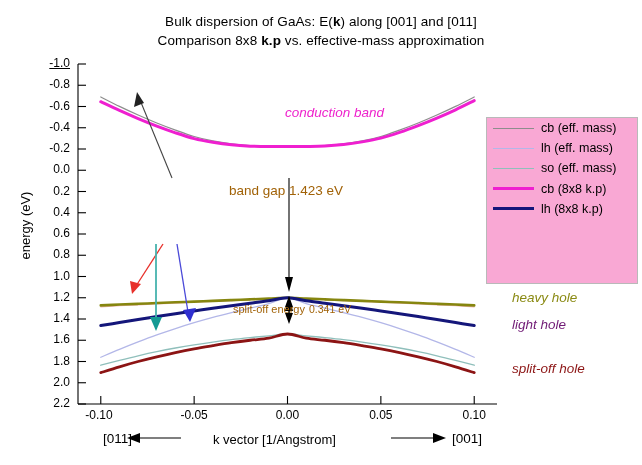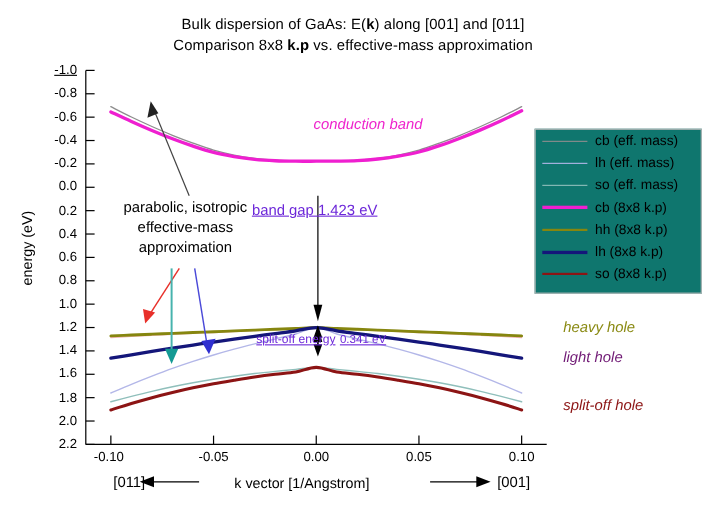--- a/index.html
+++ b/index.html
@@ -20,36 +20,36 @@
   #ylab{left:-25px;top:218px;width:100px;text-align:center;
         transform:rotate(-90deg);transform-origin:50% 50%;}
   #xlab{left:213px;top:432px;}
   #kleft{left:103px;top:431px;font-size:13.5px;}
   #kright{left:452px;top:431px;font-size:13.5px;}
 
   .ytick,.xtick{position:absolute;color:#000;font-size:12px;white-space:nowrap;}
   .ytick{width:40px;text-align:right;}
   .xtick{width:50px;text-align:center;}
 
-  .ann{position:absolute;color:#6d28d9;white-space:nowrap;text-decoration:underline;}
+  .ann{position:absolute;color:#a16207;white-space:nowrap;}
   .annblk{position:absolute;text-align:center;color:#000;font-size:13.5px;
           line-height:18px;white-space:nowrap;}
   #gapTxt{left:229px;top:183px;font-size:13.5px;}
   #soTxt{left:233px;top:303px;font-size:11px;text-align:right;}
   #soVal{left:309px;top:303px;font-size:10.5px;}
   #emaBlk{left:76px;top:180px;width:185px;}
 
   .curvelab{position:absolute;white-space:nowrap;font-size:13.5px;font-style:italic;}
   #lab-cb{left:285px;top:105px;color:#ee22cc;}
   #lab-hh{left:512px;top:290px;color:#8a8a13;}
   #lab-lh{left:512px;top:317px;color:#701a75;}
   #lab-so{left:512px;top:361px;color:#8c1414;}
 
-  #legend{position:absolute;left:486px;top:117px;width:152px;height:150px;
-          border:1px solid #b9b9b9;background:#0f766e;box-sizing:border-box;}
+  #legend{position:absolute;left:486px;top:117px;width:152px;height:167px;
+          border:1px solid #b9b9b9;background:#f9a8d4;box-sizing:border-box;}
   .lgrow{position:relative;height:20.2px;display:flex;align-items:center;
          padding-left:6px;}
   .lgline{width:41px;height:0;flex:none;}
   .lgtxt{margin-left:7px;font-size:12.5px;color:#000;white-space:nowrap;}
 </style>
 </head>
 <body>
 
 <div id="root">
 
@@ -158,25 +158,20 @@
       <div class="xtick" style="left: 169.14px; top: 408px;">-0.05</div>
       <div class="xtick" style="left: 262.5px; top: 408px;">0.00</div>
       <div class="xtick" style="left: 355.86px; top: 408px;">0.05</div>
       <div class="xtick" style="left: 449.22px; top: 408px;">0.10</div>
     </div>
 
   <div class="ann" id="gapTxt">band gap 1.423 eV</div>
   <div class="ann" id="soTxt">split-off energy</div>
   <div class="ann" id="soVal">0.341 eV</div>
 
-  <div class="annblk" id="emaBlk">
-    <div>parabolic, isotropic</div>
-    <div>effective-mass</div>
-    <div>approximation</div>
-  </div>
 
   <div class="curvelab" id="lab-cb">conduction band</div>
   <div class="curvelab" id="lab-hh">heavy hole</div>
   <div class="curvelab" id="lab-lh">light hole</div>
   <div class="curvelab" id="lab-so">split-off hole</div>
 
   <div id="legend">
       <div class="lgrow">
         <div class="lgline" style="border-top: 1.2px solid rgb(141, 141, 141);"></div>
         <span class="lgtxt">cb (eff. mass)</span>
@@ -187,25 +182,17 @@
       </div>
       <div class="lgrow">
         <div class="lgline" style="border-top: 1.3px solid rgb(143, 191, 187);"></div>
         <span class="lgtxt">so (eff. mass)</span>
       </div>
       <div class="lgrow">
         <div class="lgline" style="border-top: 3px solid rgb(239, 31, 208);"></div>
         <span class="lgtxt">cb (8x8 k.p)</span>
       </div>
       <div class="lgrow">
-        <div class="lgline" style="border-top: 2.6px solid rgb(134, 134, 15);"></div>
-        <span class="lgtxt">hh (8x8 k.p)</span>
-      </div>
-      <div class="lgrow">
         <div class="lgline" style="border-top: 3px solid rgb(20, 22, 122);"></div>
         <span class="lgtxt">lh (8x8 k.p)</span>
-      </div>
-      <div class="lgrow">
-        <div class="lgline" style="border-top: 2.8px solid rgb(140, 20, 20);"></div>
-        <span class="lgtxt">so (8x8 k.p)</span>
       </div>
     </div>
 </div>
 
 </body></html>

